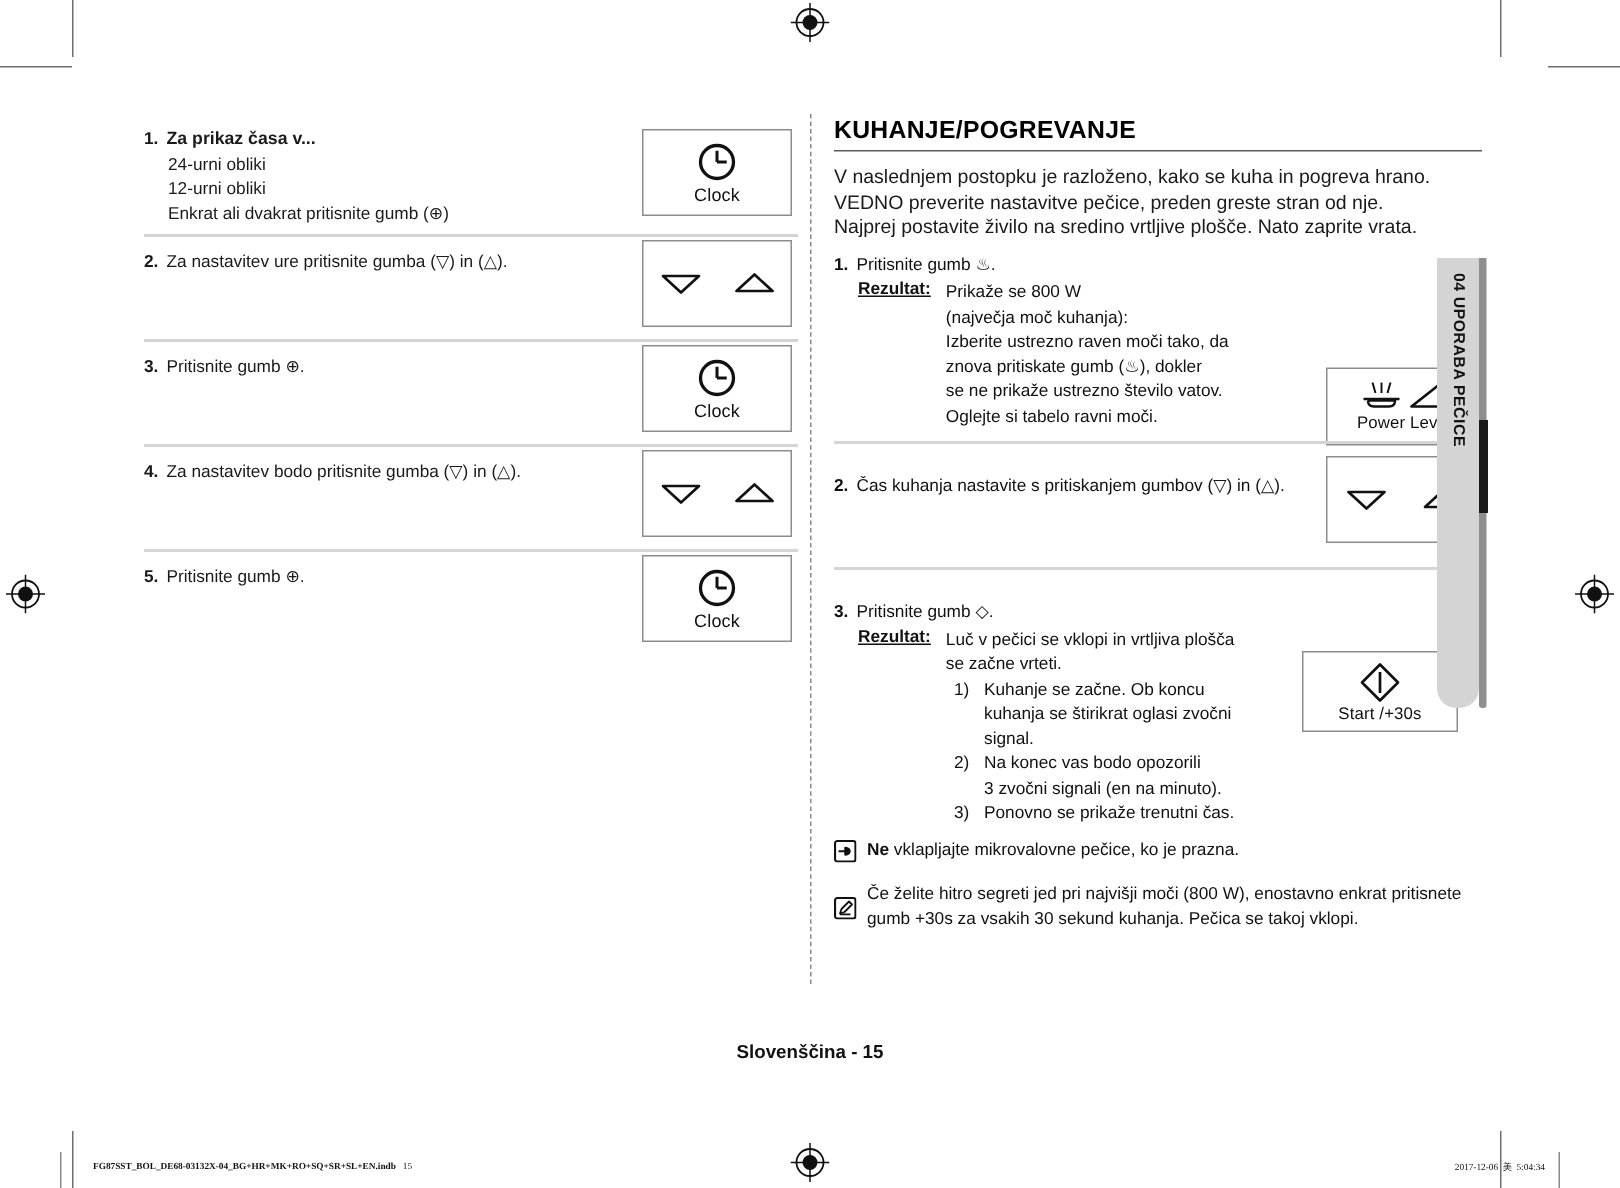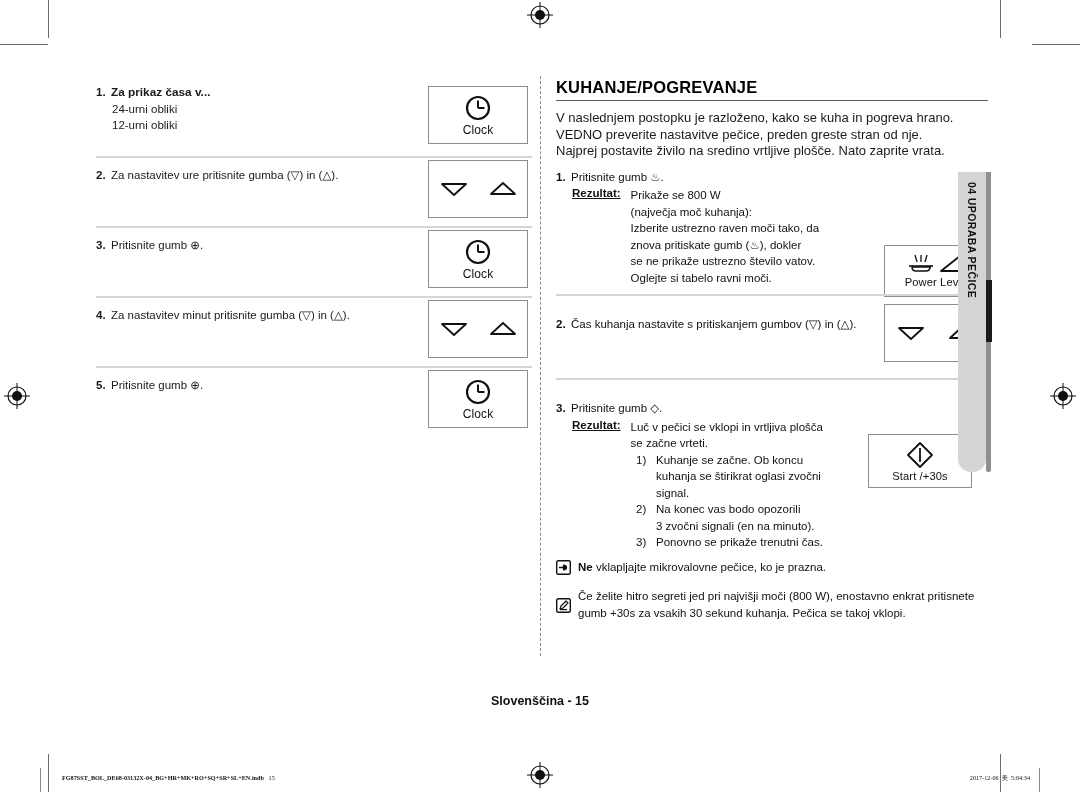--- a/index.html
+++ b/index.html
@@ -292,20 +292,21 @@
 
   <div class="col-divider"></div>
 
   <div class="left-col">
 
     <div class="step-row first" style="min-height:72px;">
       <div class="step-text">
         <span class="step-num">1.</span><span class="step-title">Za prikaz časa v...</span>
         <span class="sub-line">24-urni obliki</span>
         <span class="sub-line">12-urni obliki</span>
+        <span class="sub-line">Enkrat ali dvakrat pritisnite gumb (⊕)</span>
       </div>
       <div class="key-box" style="top:2px; width:100px; height:58px;">
         <svg width="28" height="28" viewBox="0 0 28 28">
           <circle cx="14" cy="14" r="11" fill="none" stroke="#111" stroke-width="2.2"></circle>
           <line x1="14" y1="14" x2="14" y2="6.5" stroke="#111" stroke-width="2"></line>
           <line x1="14" y1="14" x2="20.5" y2="14" stroke="#111" stroke-width="2"></line>
         </svg>
         <span class="key-label">Clock</span>
       </div>
     </div>
@@ -333,21 +334,21 @@
           <circle cx="14" cy="14" r="11" fill="none" stroke="#111" stroke-width="2.2"></circle>
           <line x1="14" y1="14" x2="14" y2="6.5" stroke="#111" stroke-width="2"></line>
           <line x1="14" y1="14" x2="20.5" y2="14" stroke="#111" stroke-width="2"></line>
         </svg>
         <span class="key-label">Clock</span>
       </div>
     </div>
 
     <div class="step-row" style="min-height:70px;">
       <div class="step-text">
-        <span class="step-num">4.</span><span>Za nastavitev minut pritisnite gumba (▽) in (△).</span>
+        <span class="step-num">4.</span><span>Za nastavitev bodo pritisnite gumba (▽) in (△).</span>
       </div>
       <div class="key-box" style="top:2px; width:100px; height:58px; flex-direction:row; justify-content:space-around;">
         <svg width="28" height="16" viewBox="0 0 28 16">
           <polygon points="2,3 26,3 14,14" fill="none" stroke="#111" stroke-width="1.8" stroke-linejoin="round"></polygon>
         </svg>
         <svg width="28" height="16" viewBox="0 0 28 16">
           <polygon points="14,2 26,13 2,13" fill="none" stroke="#111" stroke-width="1.8" stroke-linejoin="round"></polygon>
         </svg>
       </div>
     </div>

